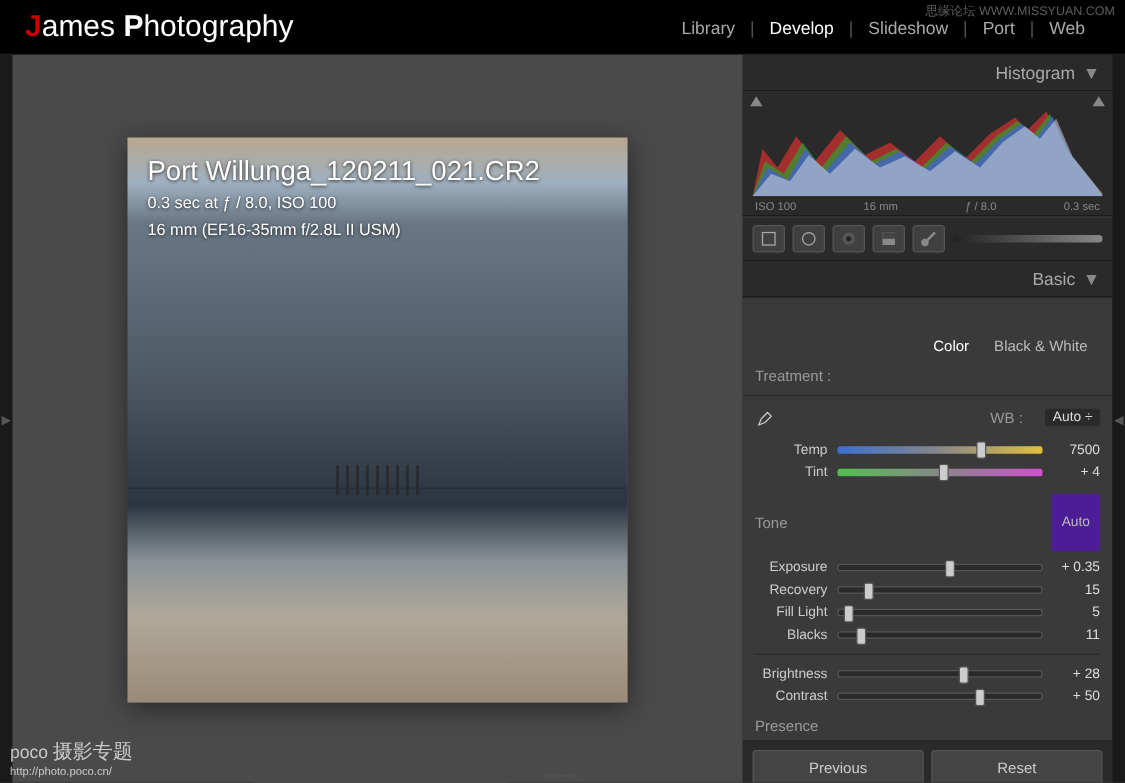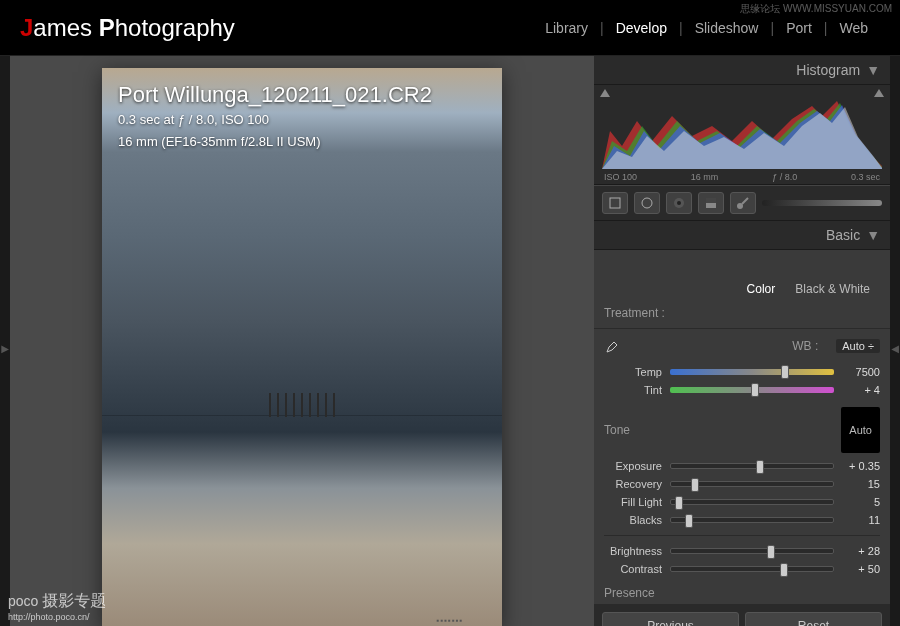--- a/index.html
+++ b/index.html
@@ -1,29 +1,29 @@
 <!DOCTYPE html>
 <html><head>
 <meta charset="utf-8">
 <style>
   * { box-sizing: border-box; margin: 0; padding: 0; font-family: "Segoe UI", "Helvetica Neue", Arial, sans-serif; }
   body { background: #1a1a1a; color: #ccc; width: 900px; height: 626px; overflow: hidden; position: relative; }
-  .top-bar { height: 56px; background: #000; display: flex; align-items: center; justify-content: space-between; padding: 0 20px; border-bottom: 1px solid #222; gap: 28px; }
+  .top-bar { height: 44px; background: #000; display: flex; align-items: center; justify-content: space-between; padding: 0 20px; border-bottom: 1px solid #222; gap: 28px; }
   .brand { font-size: 24px; font-weight: 300; color: #fff; }
   .brand .j { color: #c00; font-weight: 600; }
   .brand .p { color: #fff; font-weight: 600; }
   .nav { display: flex; gap: 0; font-size: 14px; color: #aaa; align-items: center; }
   .nav span { padding: 0 12px; cursor: pointer; }
   .nav .sep { color: #555; padding: 0; }
   .nav .active { color: #fff; }
   .main { display: flex; height: calc(100% - 42px); }
   .left-rail, .right-rail { width: 10px; background: #1a1a1a; display: flex; align-items: center; justify-content: center; }
   .rail-arrow { color: #555; font-size: 10px; }
   .canvas { flex: 1; background: #4a4a4a; display: flex; align-items: center; justify-content: center; position: relative; padding: 12px; }
-  .photo { width: 400px; height: 560px; background: linear-gradient(to bottom, #b8a890 0%, #9fb0c0 8%, #6a7885 15%, #5a6875 30%, #4a5560 45%, #3a4550 55%, #2a3540 65%, #8a9298 75%, #b0a898 85%, #9a8a78 100%); position: relative; box-shadow: 0 4px 20px rgba(0,0,0,0.5); }
+  .photo { width: 400px; height: 452px; background: linear-gradient(to bottom, #b8a890 0%, #9fb0c0 8%, #6a7885 15%, #5a6875 30%, #4a5560 45%, #3a4550 55%, #2a3540 65%, #8a9298 75%, #b0a898 85%, #9a8a78 100%); position: relative; box-shadow: 0 4px 20px rgba(0,0,0,0.5); }
   .photo-overlay { position: absolute; top: 0; left: 0; right: 0; padding: 14px 16px; color: #fff; text-shadow: 0 1px 3px rgba(0,0,0,0.8); }
   .photo-title { font-size: 22px; font-weight: 300; }
   .photo-meta { font-size: 13px; line-height: 1.5; margin-top: 2px; }
   .pylons { position: absolute; top: 58%; left: 50%; transform: translateX(-50%); display: flex; gap: 6px; }
   .pylons div { width: 2px; height: 24px; background: #2a2a2a; }
   .horizon { position: absolute; top: 62%; left: 0; right: 0; height: 1px; background: rgba(0,0,0,0.2); }
   .side-panel { width: 296px; background: #3a3a3a; display: flex; flex-direction: column; font-size: 12px; color: #bbb; }
   .panel-header { display: flex; justify-content: flex-end; align-items: center; padding: 6px 10px; background: #2a2a2a; color: #aaa; font-size: 14px; border-bottom: 1px solid #1a1a1a; }
   .panel-header .tri { margin-left: 6px; color: #888; }
   .histogram { height: 100px; background: #2a2a2a; margin: 0; border-bottom: 1px solid #1a1a1a; position: relative; padding: 6px 8px 0; }
@@ -44,21 +44,21 @@
   .slider-row { display: flex; align-items: center; padding: 3px 10px; gap: 8px; }
   .slider-row .lbl { width: 58px; text-align: right; color: #ccc; font-size: 11px; }
   .slider-row .track { flex: 1; height: 6px; position: relative; border-radius: 2px; }
   .slider-row .thumb { position: absolute; top: -4px; width: 8px; height: 14px; background: #ccc; border: 1px solid #555; border-radius: 2px; transform: translateX(-50%); cursor: pointer; }
   .slider-row .val { width: 38px; text-align: right; font-size: 11px; color: #ddd; }
   .temp-grad { background: linear-gradient(to right, #3a70d0, #888, #e0c040); }
   .tint-grad { background: linear-gradient(to right, #50c050, #888, #d050d0); }
   .plain-track { background: #2a2a2a; border: 1px solid #555; }
   .section-head { display: flex; align-items: center; padding: 8px 10px 4px; }
   .section-head .lbl { flex: 1; text-align: left; color: #999; }
-  .section-head .auto { font-size: 11px; background: #000000; padding: 17px 8px; border-radius: 2px; cursor: pointer; }
+  .section-head .auto { font-size: 11px; background: #4c1d95; padding: 17px 8px; border-radius: 2px; cursor: pointer; }
   .spacer-line { height: 1px; background: #2a2a2a; margin: 6px 10px; }
   .bottom-btns { display: flex; gap: 6px; padding: 8px; background: #2a2a2a; margin-top: auto; }
   .bottom-btns button { flex: 1; padding: 6px; background: #444; border: 1px solid #555; color: #ccc; font-size: 12px; border-radius: 3px; cursor: pointer; }
   .watermark-tr { position: absolute; top: 2px; right: 8px; font-size: 10px; color: rgba(255,255,255,0.35); }
   .watermark-bl { position: absolute; bottom: 4px; left: 8px; font-size: 14px; color: rgba(255,255,255,0.7); font-weight: 400; }
   .watermark-bl .cn { font-size: 16px; }
   .watermark-bl .url { font-size: 9px; display: block; }
   .scroll-dots { position: absolute; bottom: 1px; left: 50%; transform: translateX(-50%); color: #555; font-size: 8px; letter-spacing: 1px; }
   .clip-ind { position: absolute; top: 4px; width: 0; height: 0; border-left: 5px solid transparent; border-right: 5px solid transparent; border-bottom: 8px solid #888; }
   .clip-ind.l { left: 6px; }

